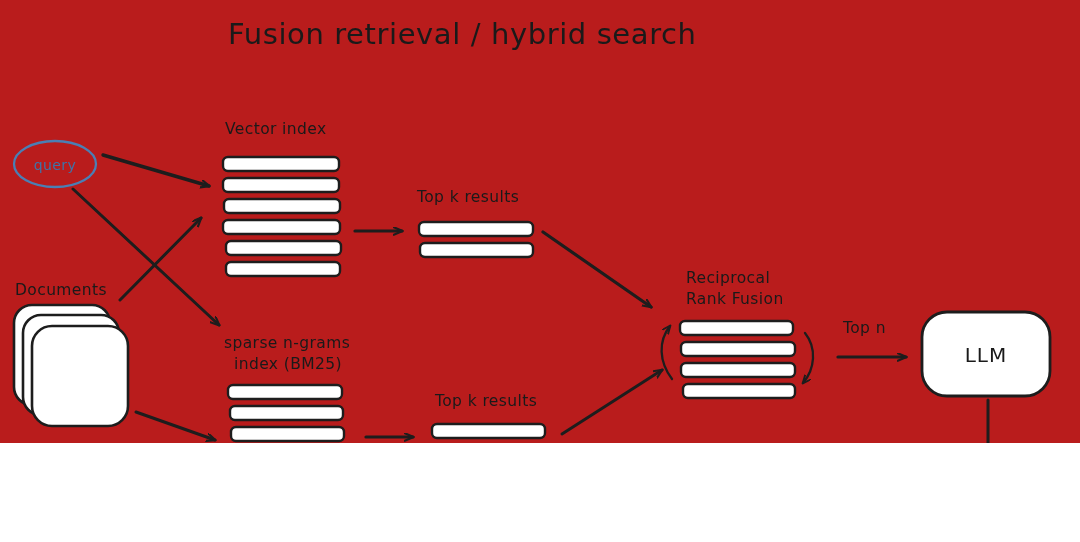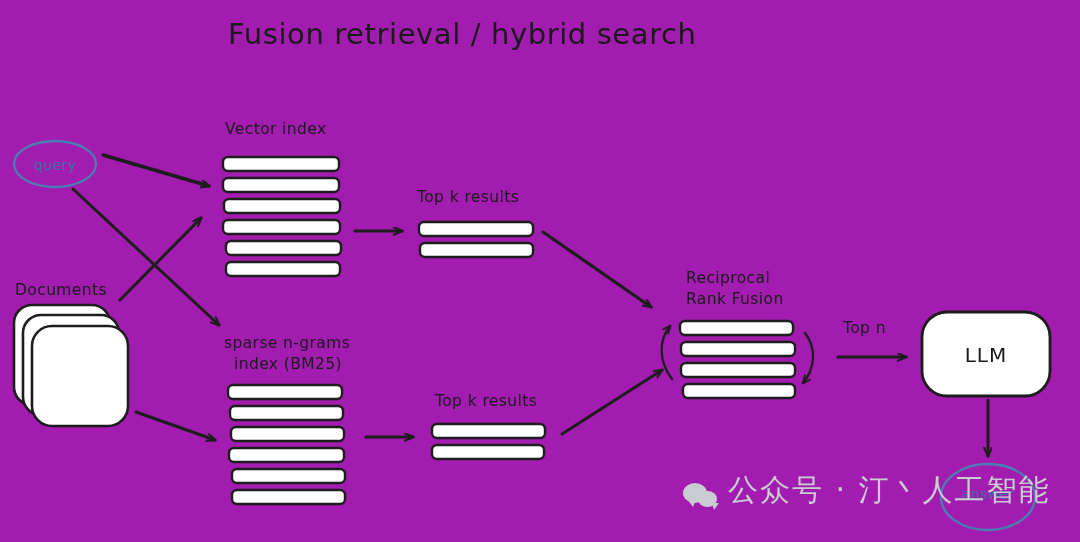--- a/index.html
+++ b/index.html
@@ -6,22 +6,22 @@
     margin: 0;
     padding: 0;
     background: #ffffff;
   }
   body {
     font-family: "DejaVu Sans", sans-serif;
   }
   #canvas {
     position: relative;
     width: 1080px;
-    height: 542px;
-    background: #a21caf;
+    height: 443px;
+    background: #b91c1c;
     overflow: hidden;
   }
   #diagram {
     position: absolute;
     left: 0;
     top: 0;
     width: 1080px;
     height: 542px;
   }
   .hand {

